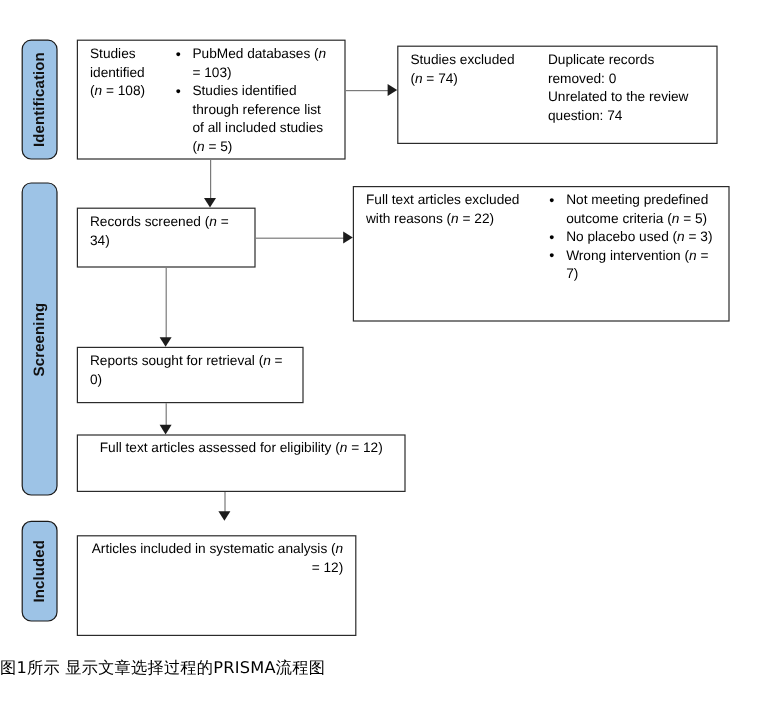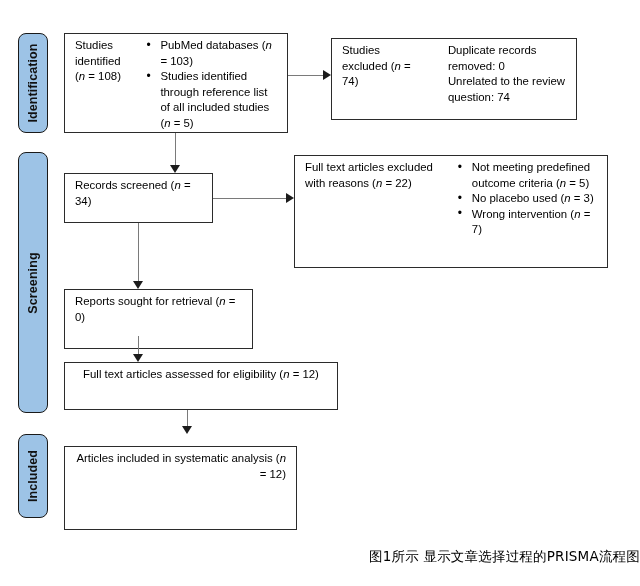--- a/index.html
+++ b/index.html
@@ -93,24 +93,24 @@
     top: -0.5px;
     font-size: 12px;
     line-height: 15.5px;
     color: #000;
   }
   .box ul.plain li { padding-left: 0; }
   .box ul.plain li::before { content: ""; }
   .nitalic { font-style: italic; }
 
   #box-identified   { left: 64px;  top: 33px;  width: 224px; height: 100px; }
-  #box-excluded     { left: 331px; top: 38px;  width: 246px; height: 82px;  }
+  #box-excluded     { left: 331px; top: 38px;  width: 267px; height: 82px;  }
   #box-screened     { left: 64px;  top: 173px; width: 149px; height: 50px;  }
   #box-fulltext-exc { left: 294px; top: 155px; width: 314px; height: 113px; }
-  #box-reports      { left: 64px;  top: 289px; width: 189px; height: 60px;  }
+  #box-reports      { left: 64px;  top: 289px; width: 189px; height: 47px;  }
   #box-assessed     { left: 64px;  top: 362px; width: 274px; height: 48px;  }
   #box-included     { left: 64px;  top: 446px; width: 233px; height: 84px; text-align: right;  }
 
   
   .conn {
     position: absolute;
     background: #7a7a7a;
   }
   .conn.v { width: 1.4px; }
   .conn.h { height: 1.4px; }
@@ -148,21 +148,21 @@
   #a-4 { left: 182px; top: 426px; }
   #a-5 { left: 323px; top: 70px;  }
   #a-6 { left: 286px; top: 193px; }
 
   
   #caption {
     position: absolute;
     left: 0;
     top: 548px;
     width: 640px;
-    text-align: right;
+    text-align: left;
     font-size: 13.5px;
     font-family: "DejaVu Sans", sans-serif;
     color: #000000;
     letter-spacing: 0.2px;
   }
 </style>
 </head>
 <body>
 
 <div id="diagram">

